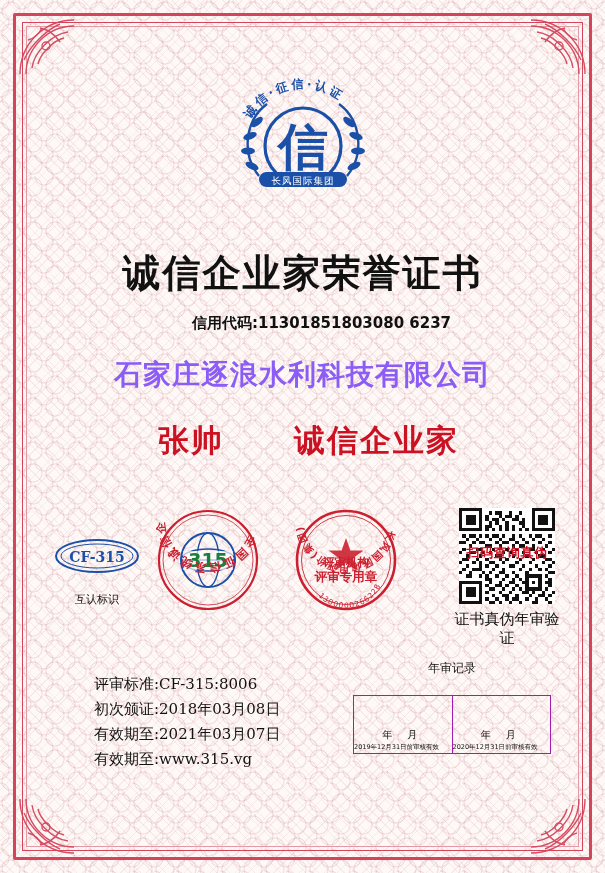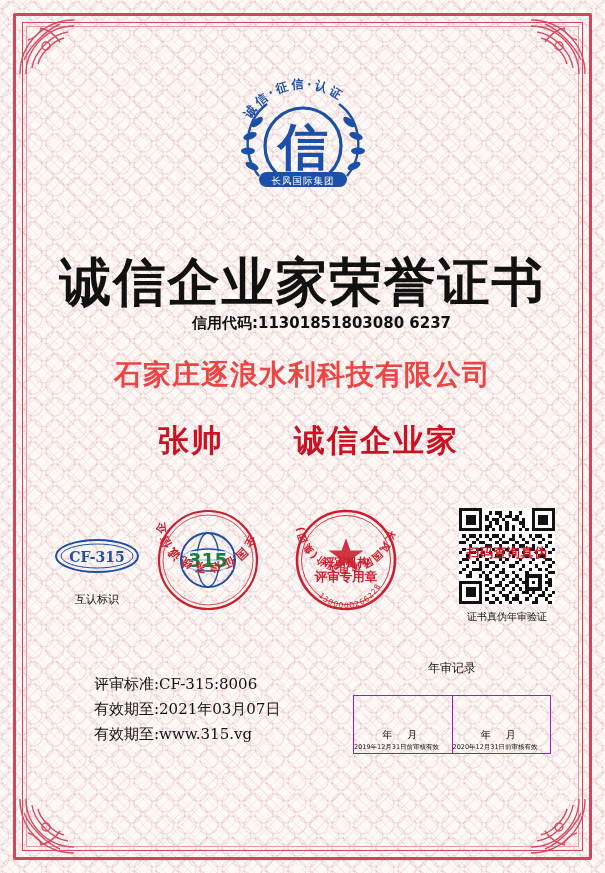--- a/index.html
+++ b/index.html
@@ -78,21 +78,21 @@
   .emblem {
     width: 152px; height: 132px;
     position: relative;
   }
   .title {
     position: absolute;
     top: 248px; left: 0; right: 0;
     text-align: center;
     font-family: "DejaVu Sans", sans-serif;
     font-weight: bold;
-    font-size: 52px;
+    font-size: 38px;
     letter-spacing: 2px;
     color: #111111;
     white-space: nowrap;
   }
   .credit-code {
     position: absolute;
     top: 314px; left: 0; right: 0;
     text-align: center;
     font-family: "DejaVu Sans", sans-serif;
     font-weight: bold;
@@ -102,21 +102,21 @@
     margin-left: 10px;
   }
   .company {
     position: absolute;
     top: 356px; left: 0; right: 0;
     text-align: center;
     font-family: "DejaVu Sans", sans-serif;
     font-weight: bold;
     font-size: 28px;
     letter-spacing: 1px;
-    color: #ef4444;
+    color: #8b5cf6;
   }
   .red-row {
     position: absolute;
     top: 420px; left: 12px; right: 0;
     display: flex;
     justify-content: center;
     align-items: baseline;
     gap: 70px;
     color: #cc1122;
     font-family: "DejaVu Sans", sans-serif;
@@ -161,21 +161,21 @@
     right: 6px; top: 8px;
     width: 96px; height: 96px;
     background: #fff;
   }
   .qr-caption {
     position: absolute;
     right: 0px; top: 110px;
     width: 108px;
     text-align: center;
     font-family: "DejaVu Sans", sans-serif;
-    font-size: 10px;
+    font-size: 15px;
     color: #111;
   }
   .qr-overlay {
     position: absolute;
     right: 6px; top: 44px;
     width: 96px;
     text-align: center;
     font-size: 13px;
     color: #cc1122;
     font-weight: bold;
@@ -621,20 +621,21 @@
               <rect x="27" y="28" width="1" height="1"></rect>
           </g>
         </svg>
       </div>
       <div class="qr-overlay">扫码查询真伪</div>
       <div class="qr-caption">证书真伪年审验证</div>
     </div>
 
     <div class="info">
       <div>评审标准:CF-315:8006</div>
+      <div>初次颁证:2018年03月08日</div>
       <div>有效期至:2021年03月07日</div>
       <div>有效期至:www.315.vg</div>
     </div>
 
     <div class="record">
       <div class="record-title">年审记录</div>
       <table class="record-table">
         <tbody>
             <tr>
           <td>

